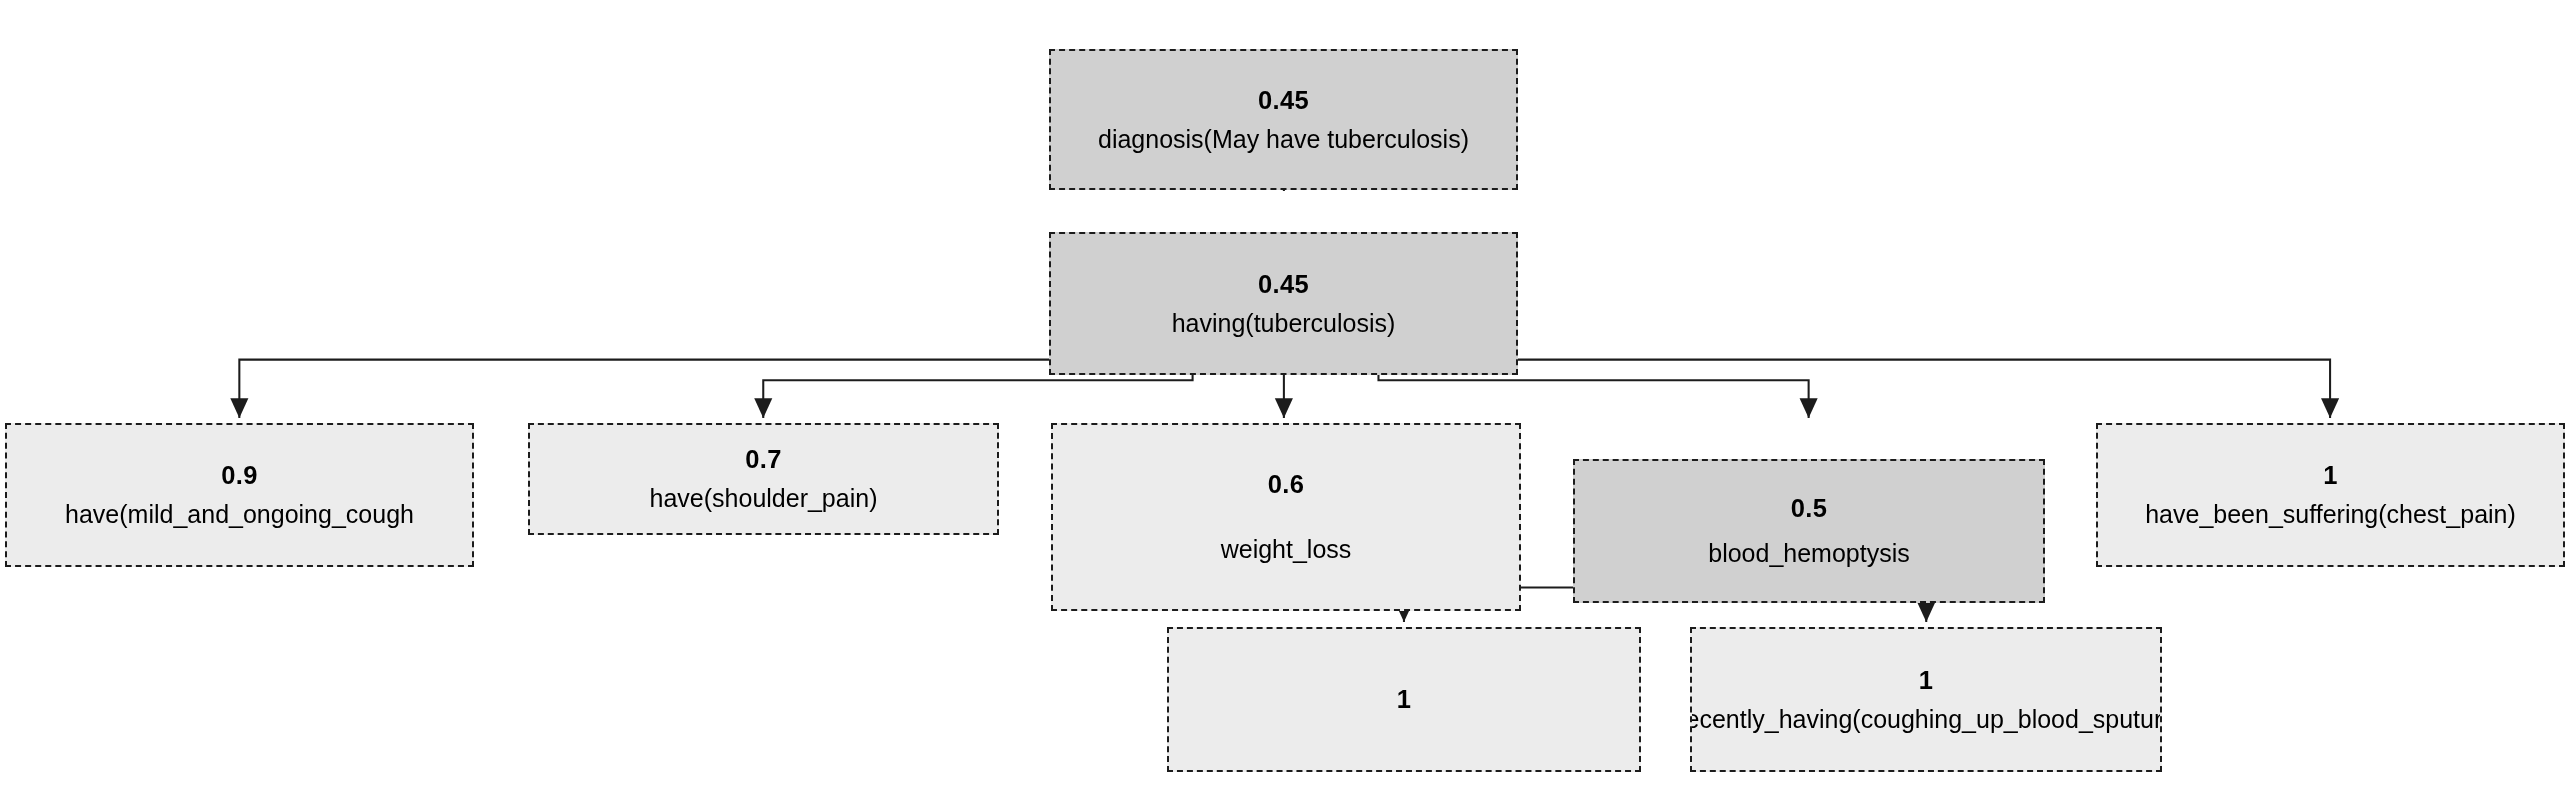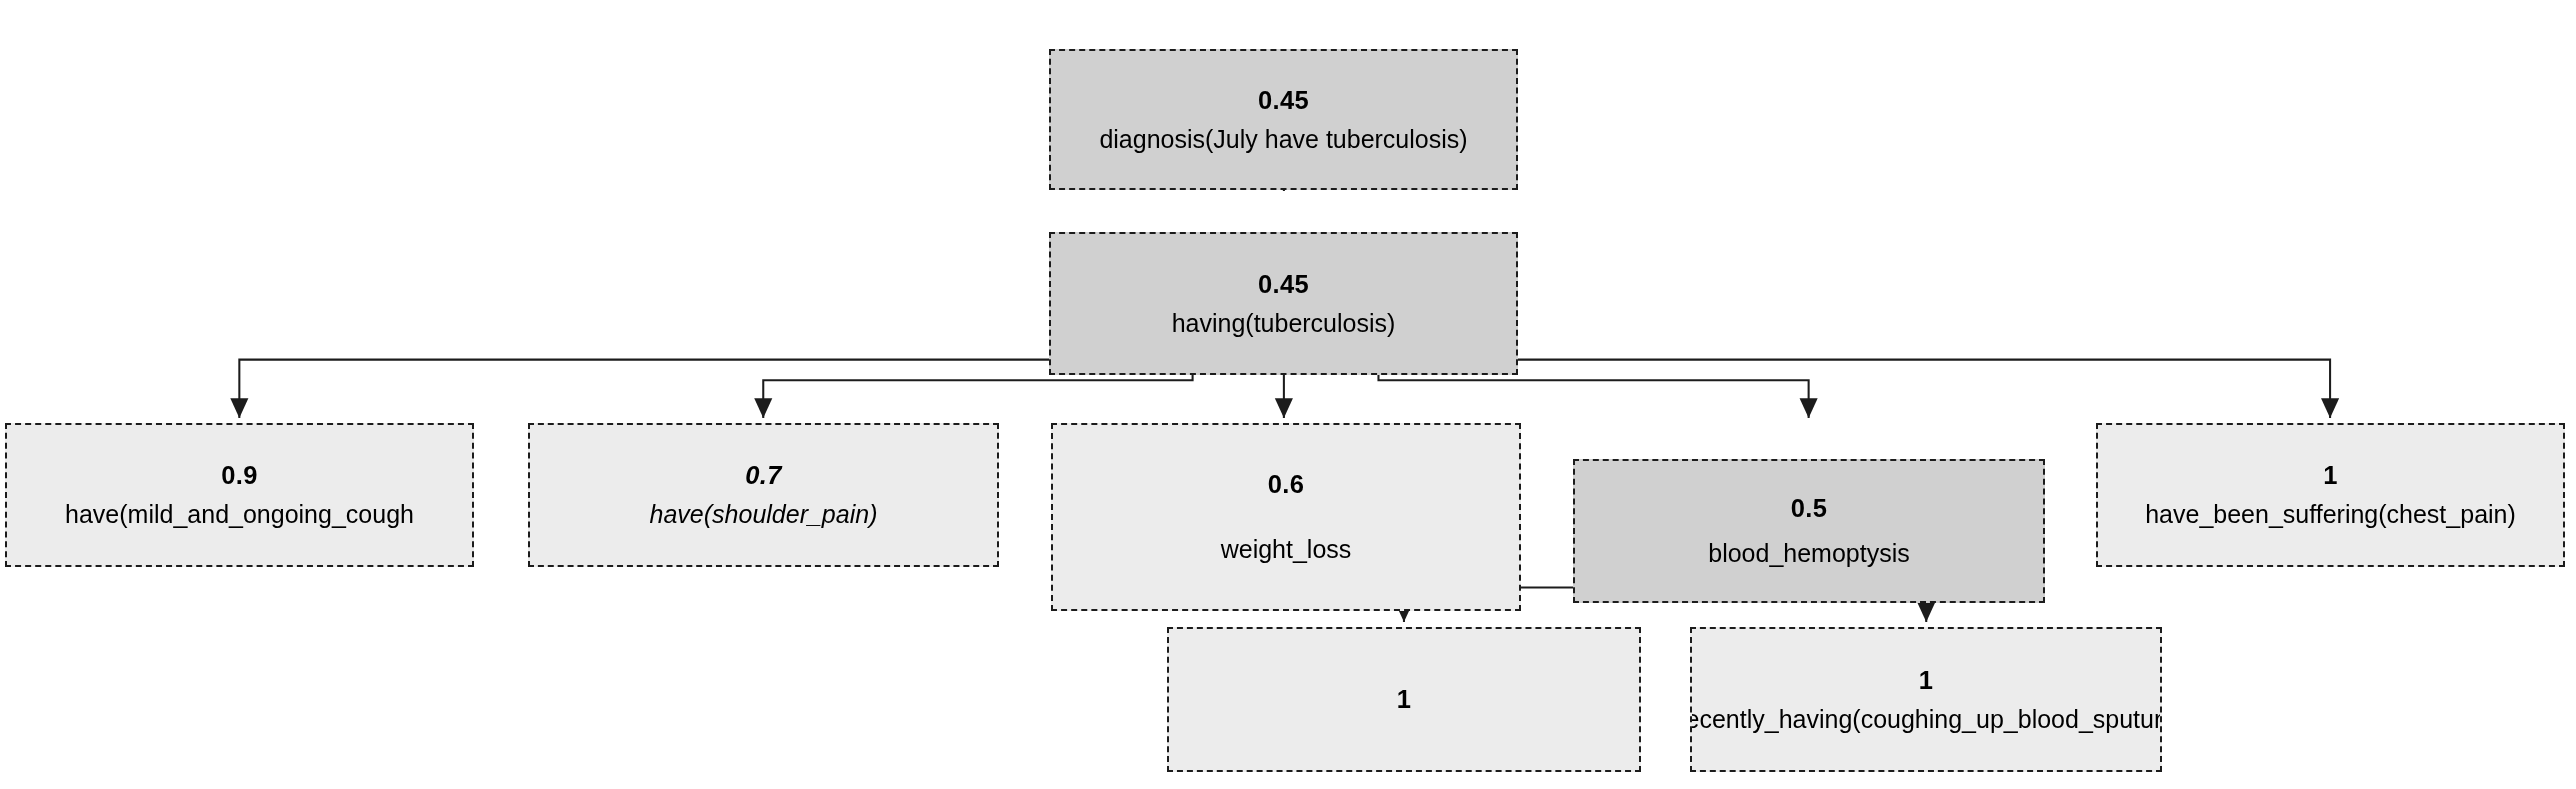--- a/index.html
+++ b/index.html
@@ -45,21 +45,21 @@
     color: var(--text);
   }
   .node.dark { background: var(--node_dark); margin-top: 36px; }
   .node .value { font-weight: bold; font-size: 25.5px; letter-spacing: 0.4px; }
   .node .label { font-size: 25px; }
 
   
   #node-diagnosis                { left: 1049px; top: 13px;  width: 469px; height: 141px; }
   #node-problem                  { left: 1049px; top: 196px; width: 469px; height: 143px; }
   #node-cough                    { left: 5px;    top: 423px; width: 469px; height: 144px; }
-  #node-shoulder-pain            { left: 528px;  top: 423px; width: 471px; height: 144px; font-style: italic; }
+  #node-shoulder-pain            { left: 528px;  top: 423px; width: 471px; height: 112px; }
   #node-weight-loss              { left: 1051px; top: 423px; width: 470px; height: 188px; gap: 36px; }
   #node-blood-hemoptysis         { left: 1573px; top: 423px; width: 472px; height: 144px; gap: 16px; }
   #node-chest-pain               { left: 2096px; top: 423px; width: 469px; height: 144px; }
   #node-coughing-up-blood        { left: 1167px; top: 627px; width: 474px; height: 145px; }
   #node-coughing-up-blood-sputum { left: 1690px; top: 627px; width: 472px; height: 145px; }
 </style>
 </head>
 <body>
 
 <div id="canvas">
@@ -75,21 +75,21 @@
     <path class="edge" d="M1450,413 V462 H928 V508" marker-end="url(#arrowhead)"></path>
     <path class="edge" d="M1561,413 V508" marker-end="url(#arrowhead)"></path>
     <path class="edge" d="M1676,413 V462 H2199 V508" marker-end="url(#arrowhead)"></path>
     <path class="edge" d="M1786,413 V437 H2833 V508" marker-end="url(#arrowhead)"></path>
     <path class="edge" d="M2058,691 V714 H1707 V756" marker-end="url(#arrowhead)"></path>
     <path class="edge" d="M2342,691 V756" marker-end="url(#arrowhead)"></path>
   </svg>
 
   <div class="node dark" id="node-diagnosis">
     <span class="value">0.45</span>
-    <span class="label">diagnosis(July have tuberculosis)</span>
+    <span class="label">diagnosis(May have tuberculosis)</span>
   </div>
 
   <div class="node dark" id="node-problem">
     <span class="value">0.45</span>
     <span class="label">having(tuberculosis)</span>
   </div>
 
   <div class="node" id="node-cough">
     <span class="value">0.9</span>
     <span class="label">have(mild_and_ongoing_cough</span>

